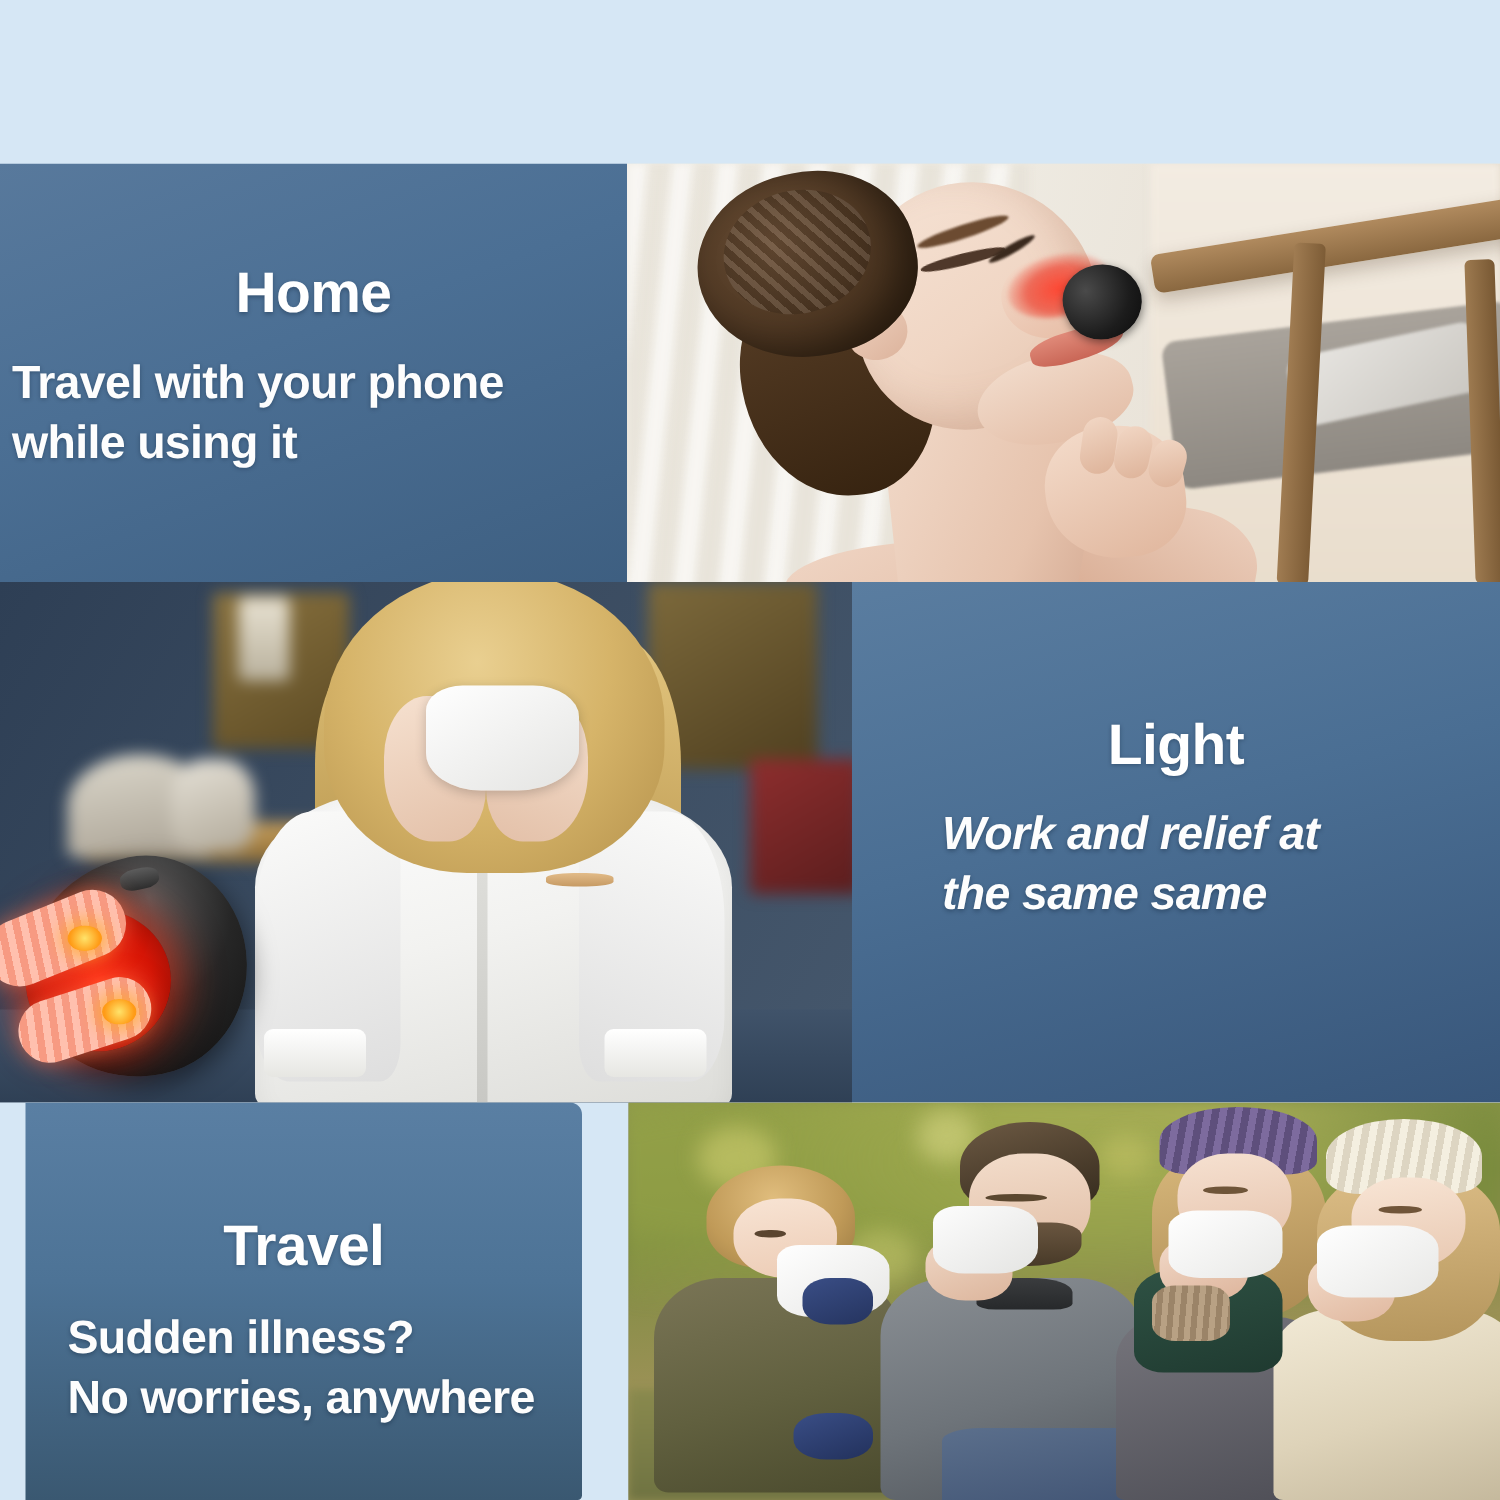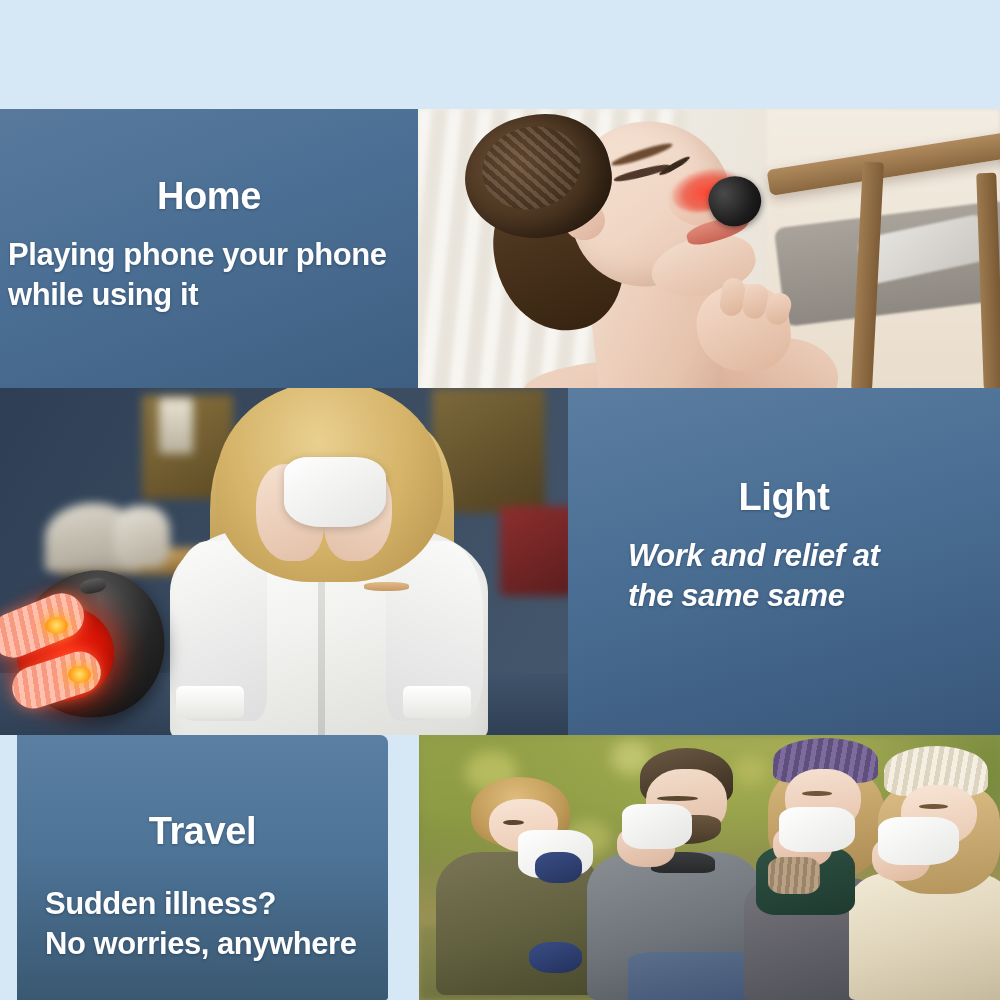--- a/index.html
+++ b/index.html
@@ -45,21 +45,21 @@
   .panel-body {
     position: absolute; font-size: 31px; font-weight: 800; color: #fdfdfd;
     line-height: 1.30; letter-spacing: -0.45px;
     text-shadow: 0 1px 3px rgba(10,25,45,0.35);
   }
   .home-title   { top: 66px; }
   .home-body    { top: 126px; left: 8px; width: 412px; }
   .office-title { top: 88px; }
   .office-body  { top: 148px; left: 60px; width: 372px; font-style: italic; }
   .travel-title { top: 75px; }
-  .travel-body  { top: 149px; left: 28px; width: 391px; }
+  .travel-body  { top: 137px; left: 28px; width: 391px; }
 
   
   .photo-woman  { left: 418px; width: 582px; background: #efe6dc; }
   .photo-sneeze { left: 0;     width: 568px; background: #2b3a4d; }
   .photo-family { left: 419px; width: 581px; background: #7b7a4a; }
 
   .scene { position: absolute; inset: 0; overflow: hidden; }
 
   
   .w-bg { position:absolute; inset:0;
@@ -311,21 +311,21 @@
 
 <div class="page">
 
 
   <div class="row row-1">
 
     <div class="cell panel-home">
       <div class="panel-inner">
         <div class="panel-title home-title">Home</div>
         <div class="panel-body home-body">
-          <div>Playing phone your phone</div>
+          <div>Travel with your phone</div>
           <div>while using it</div>
         </div>
       </div>
     </div>
 
     <div class="cell photo-woman">
       <div class="scene">
         <div class="w-bg"></div>
         <div class="w-curtain"></div>
         <div class="w-wall"></div>

